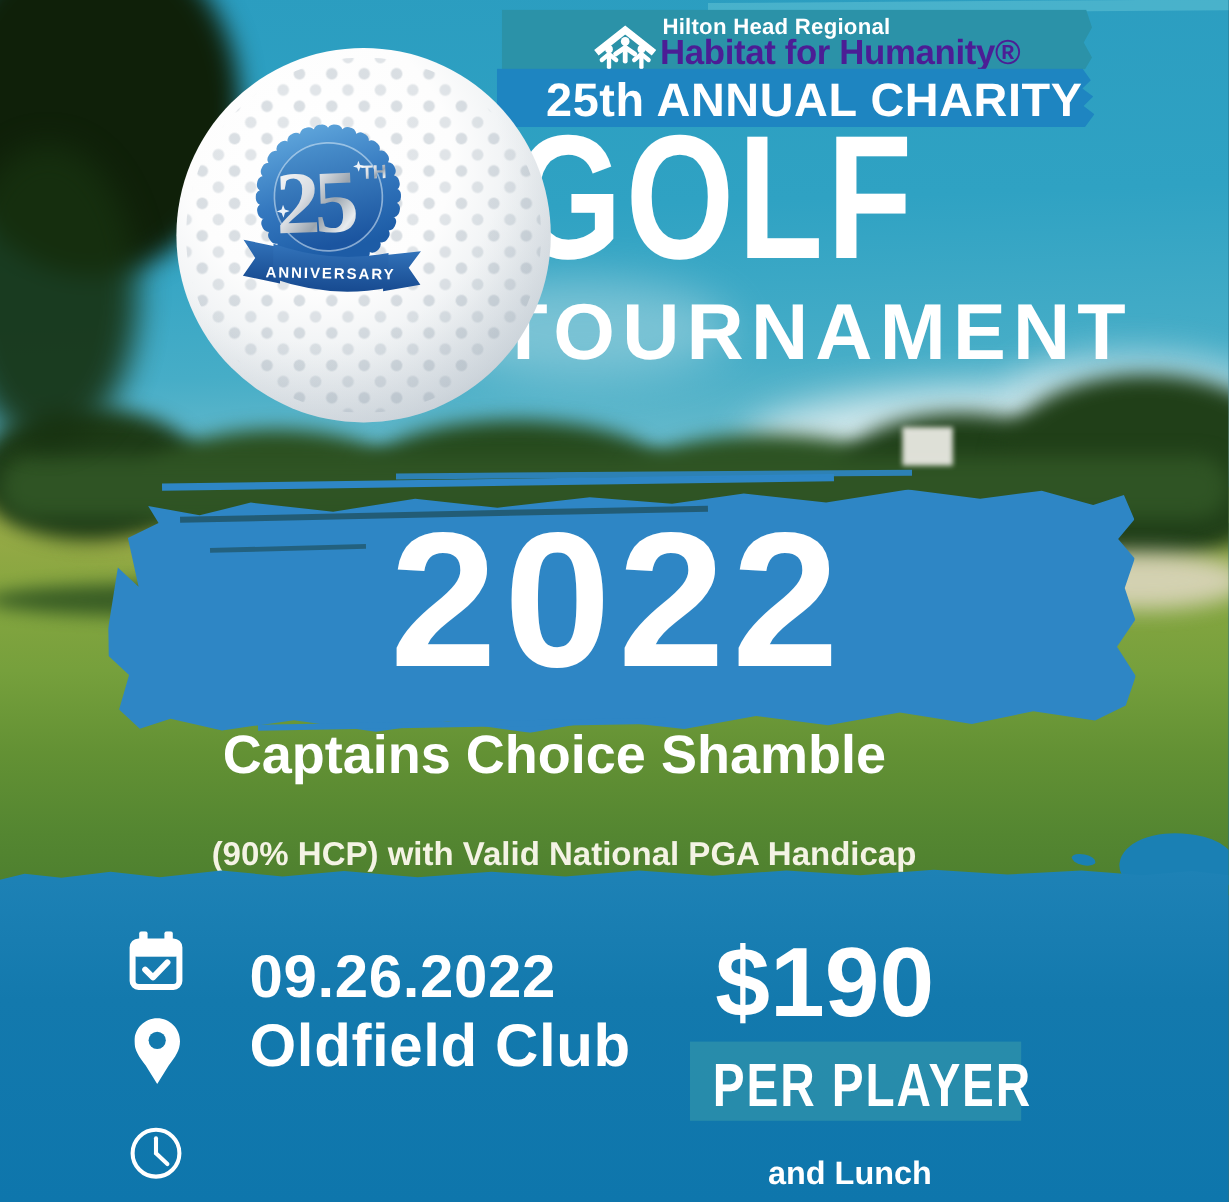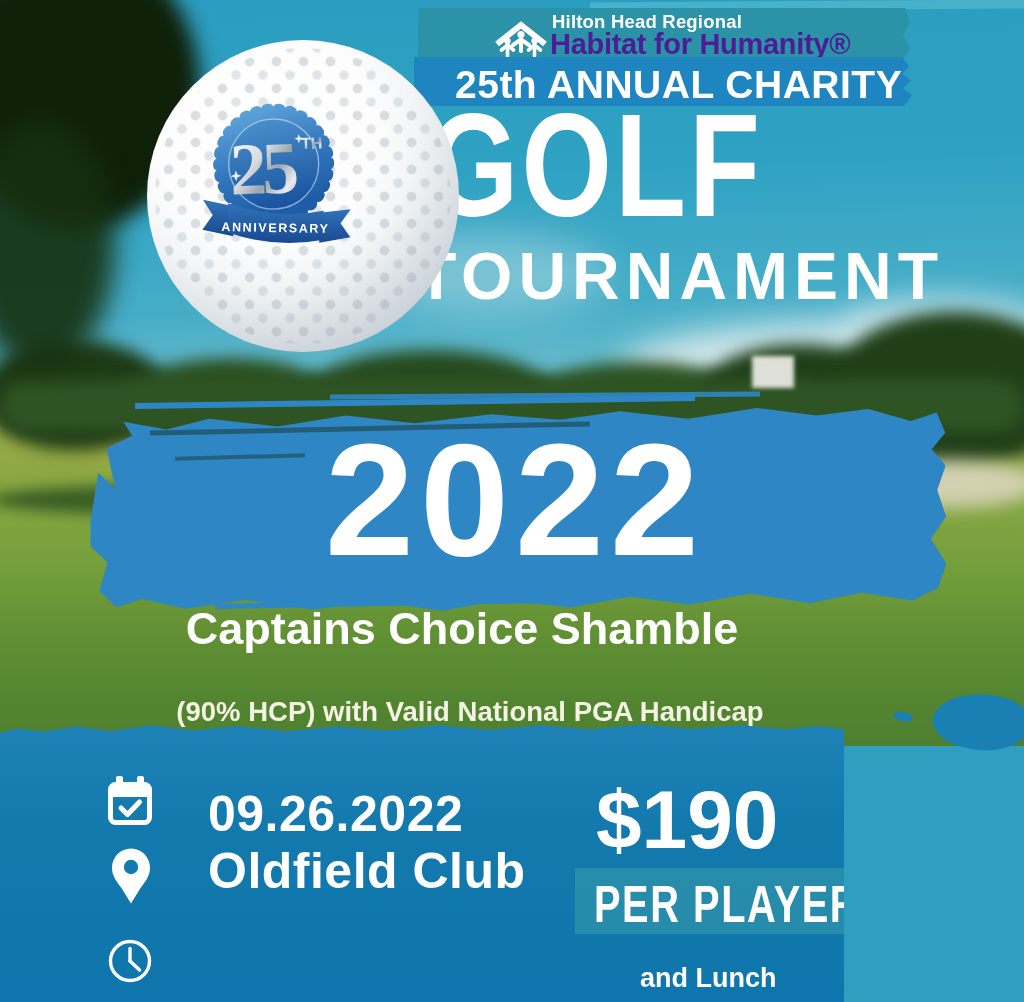--- a/index.html
+++ b/index.html
@@ -59,21 +59,21 @@
   .year{left:0;top:420px;width:1030px;text-align:center;font-size:160px;line-height:1;
     font-weight:bold;color:#fff;letter-spacing:6px;}
   
   .fmt-title{left:0;top:604px;width:924px;text-align:center;font-size:45px;line-height:1.1;
     font-weight:bold;color:#fff;}
   .fmt-sub1{left:0;top:666px;width:1024px;text-align:center;font-size:27.5px;line-height:1.1;
     font-weight:bold;color:#f4f3e4;}
   .fmt-sub2{left:0;top:697px;width:862px;text-align:center;font-size:27.5px;line-height:1.1;
     font-weight:bold;color:#f4f3e4;margin-left:39px;}
   
-  .panel{left:0;top:722px;width:844px;height:280px;
+  .panel{left:0;top:722px;width:1024px;height:280px;
     background:linear-gradient(180deg,#1e82b6 0%,#1379ad 40%,#0e76ac 100%);
     clip-path:polygon(0 4%,2% 2.2%,5% 3.4%,9% 1.6%,13% 3.2%,18% 1.2%,23% 3%,28% 1.4%,34% 3.2%,40% 1.6%,46% 3%,52% 1.2%,58% 2.8%,64% 1.2%,70% 2.6%,76% 1%,82% 2.4%,88% 1.2%,93% 2.6%,97% 1.4%,100% 2.6%,100% 100%,0 100%);}
   .panelblob{left:933px;top:694px;width:96px;height:56px;background:#1a80b4;
     border-radius:60% 40% 55% 45%;transform:rotate(8deg);}
   .panelspeck{left:893px;top:712px;width:20px;height:9px;background:#1a80b4;border-radius:50%;transform:rotate(12deg);}
   .detail-label{position:absolute;font-size:50px;line-height:1;font-weight:bold;color:#fff;letter-spacing:.5px;}
   .price-amount{left:596px;top:57px;font-size:82px;line-height:1;font-weight:bold;color:#fff;}
   .price-hl{left:575px;top:146px;width:276px;height:66px;background:rgba(62,160,170,.5);}
   .price-unit{left:594px;top:157px;font-size:51px;line-height:1;font-weight:bold;color:#fff;
     letter-spacing:2px;transform:scaleX(.78);transform-origin:left top;white-space:nowrap;}

